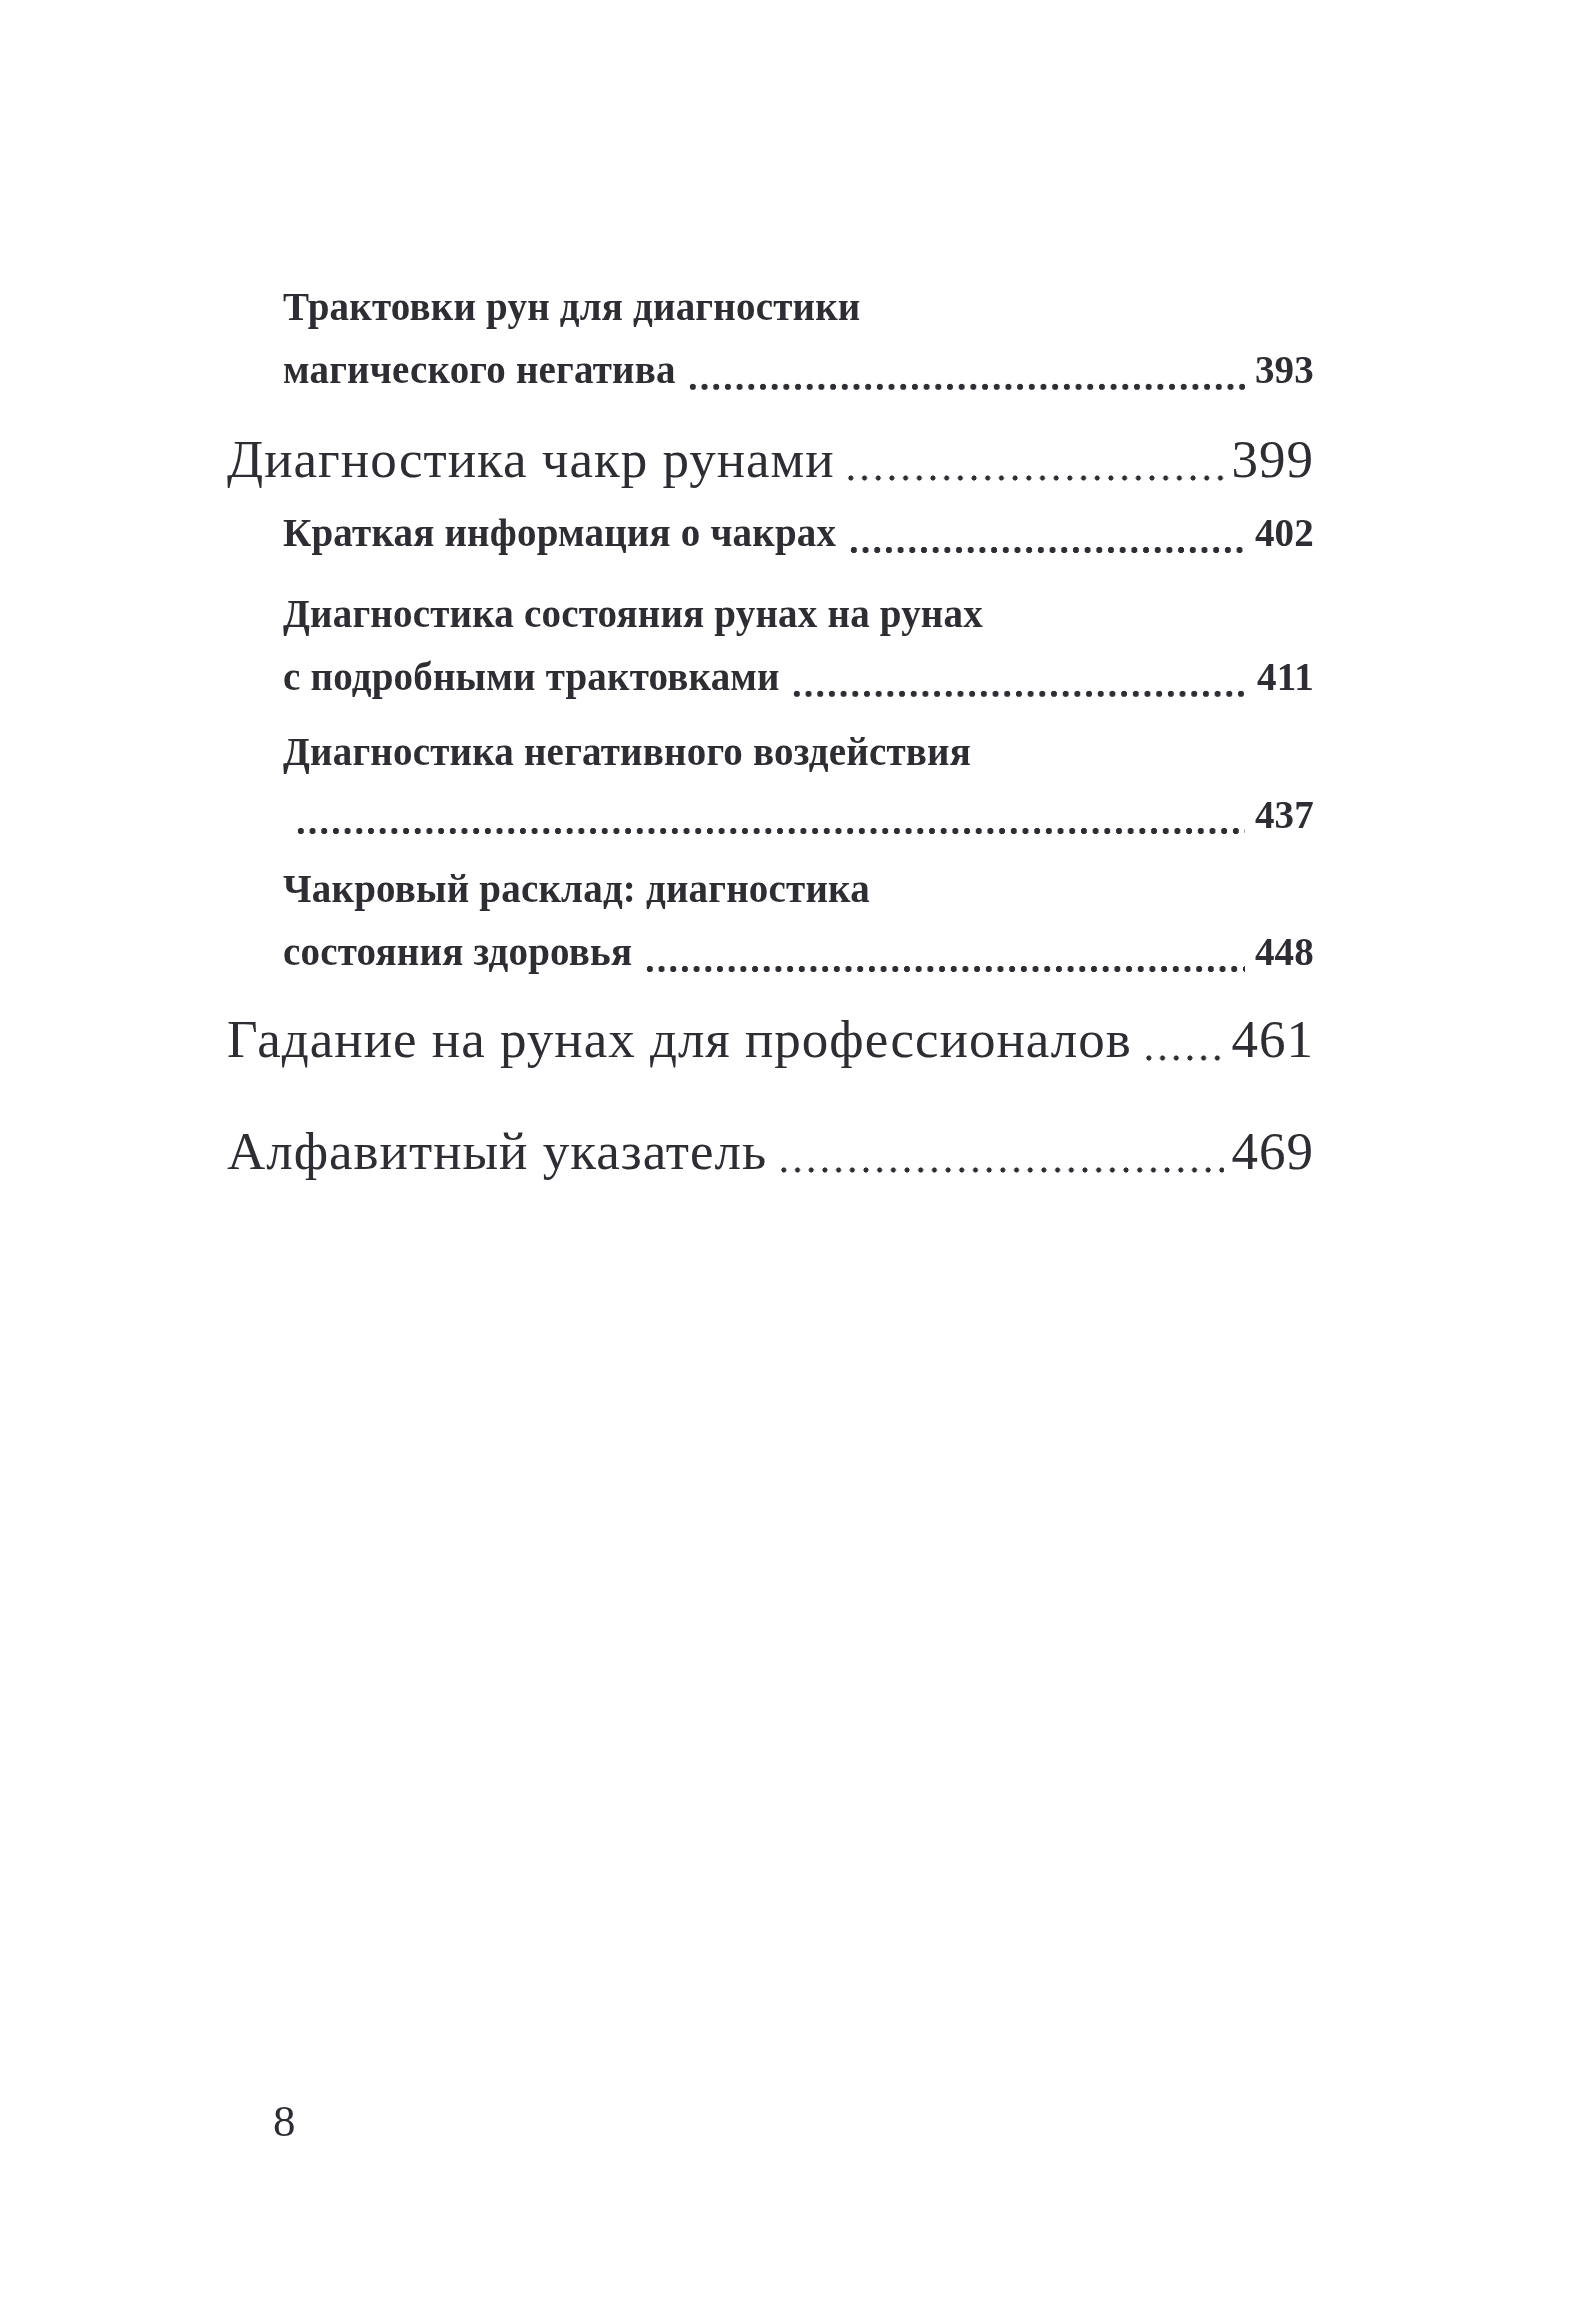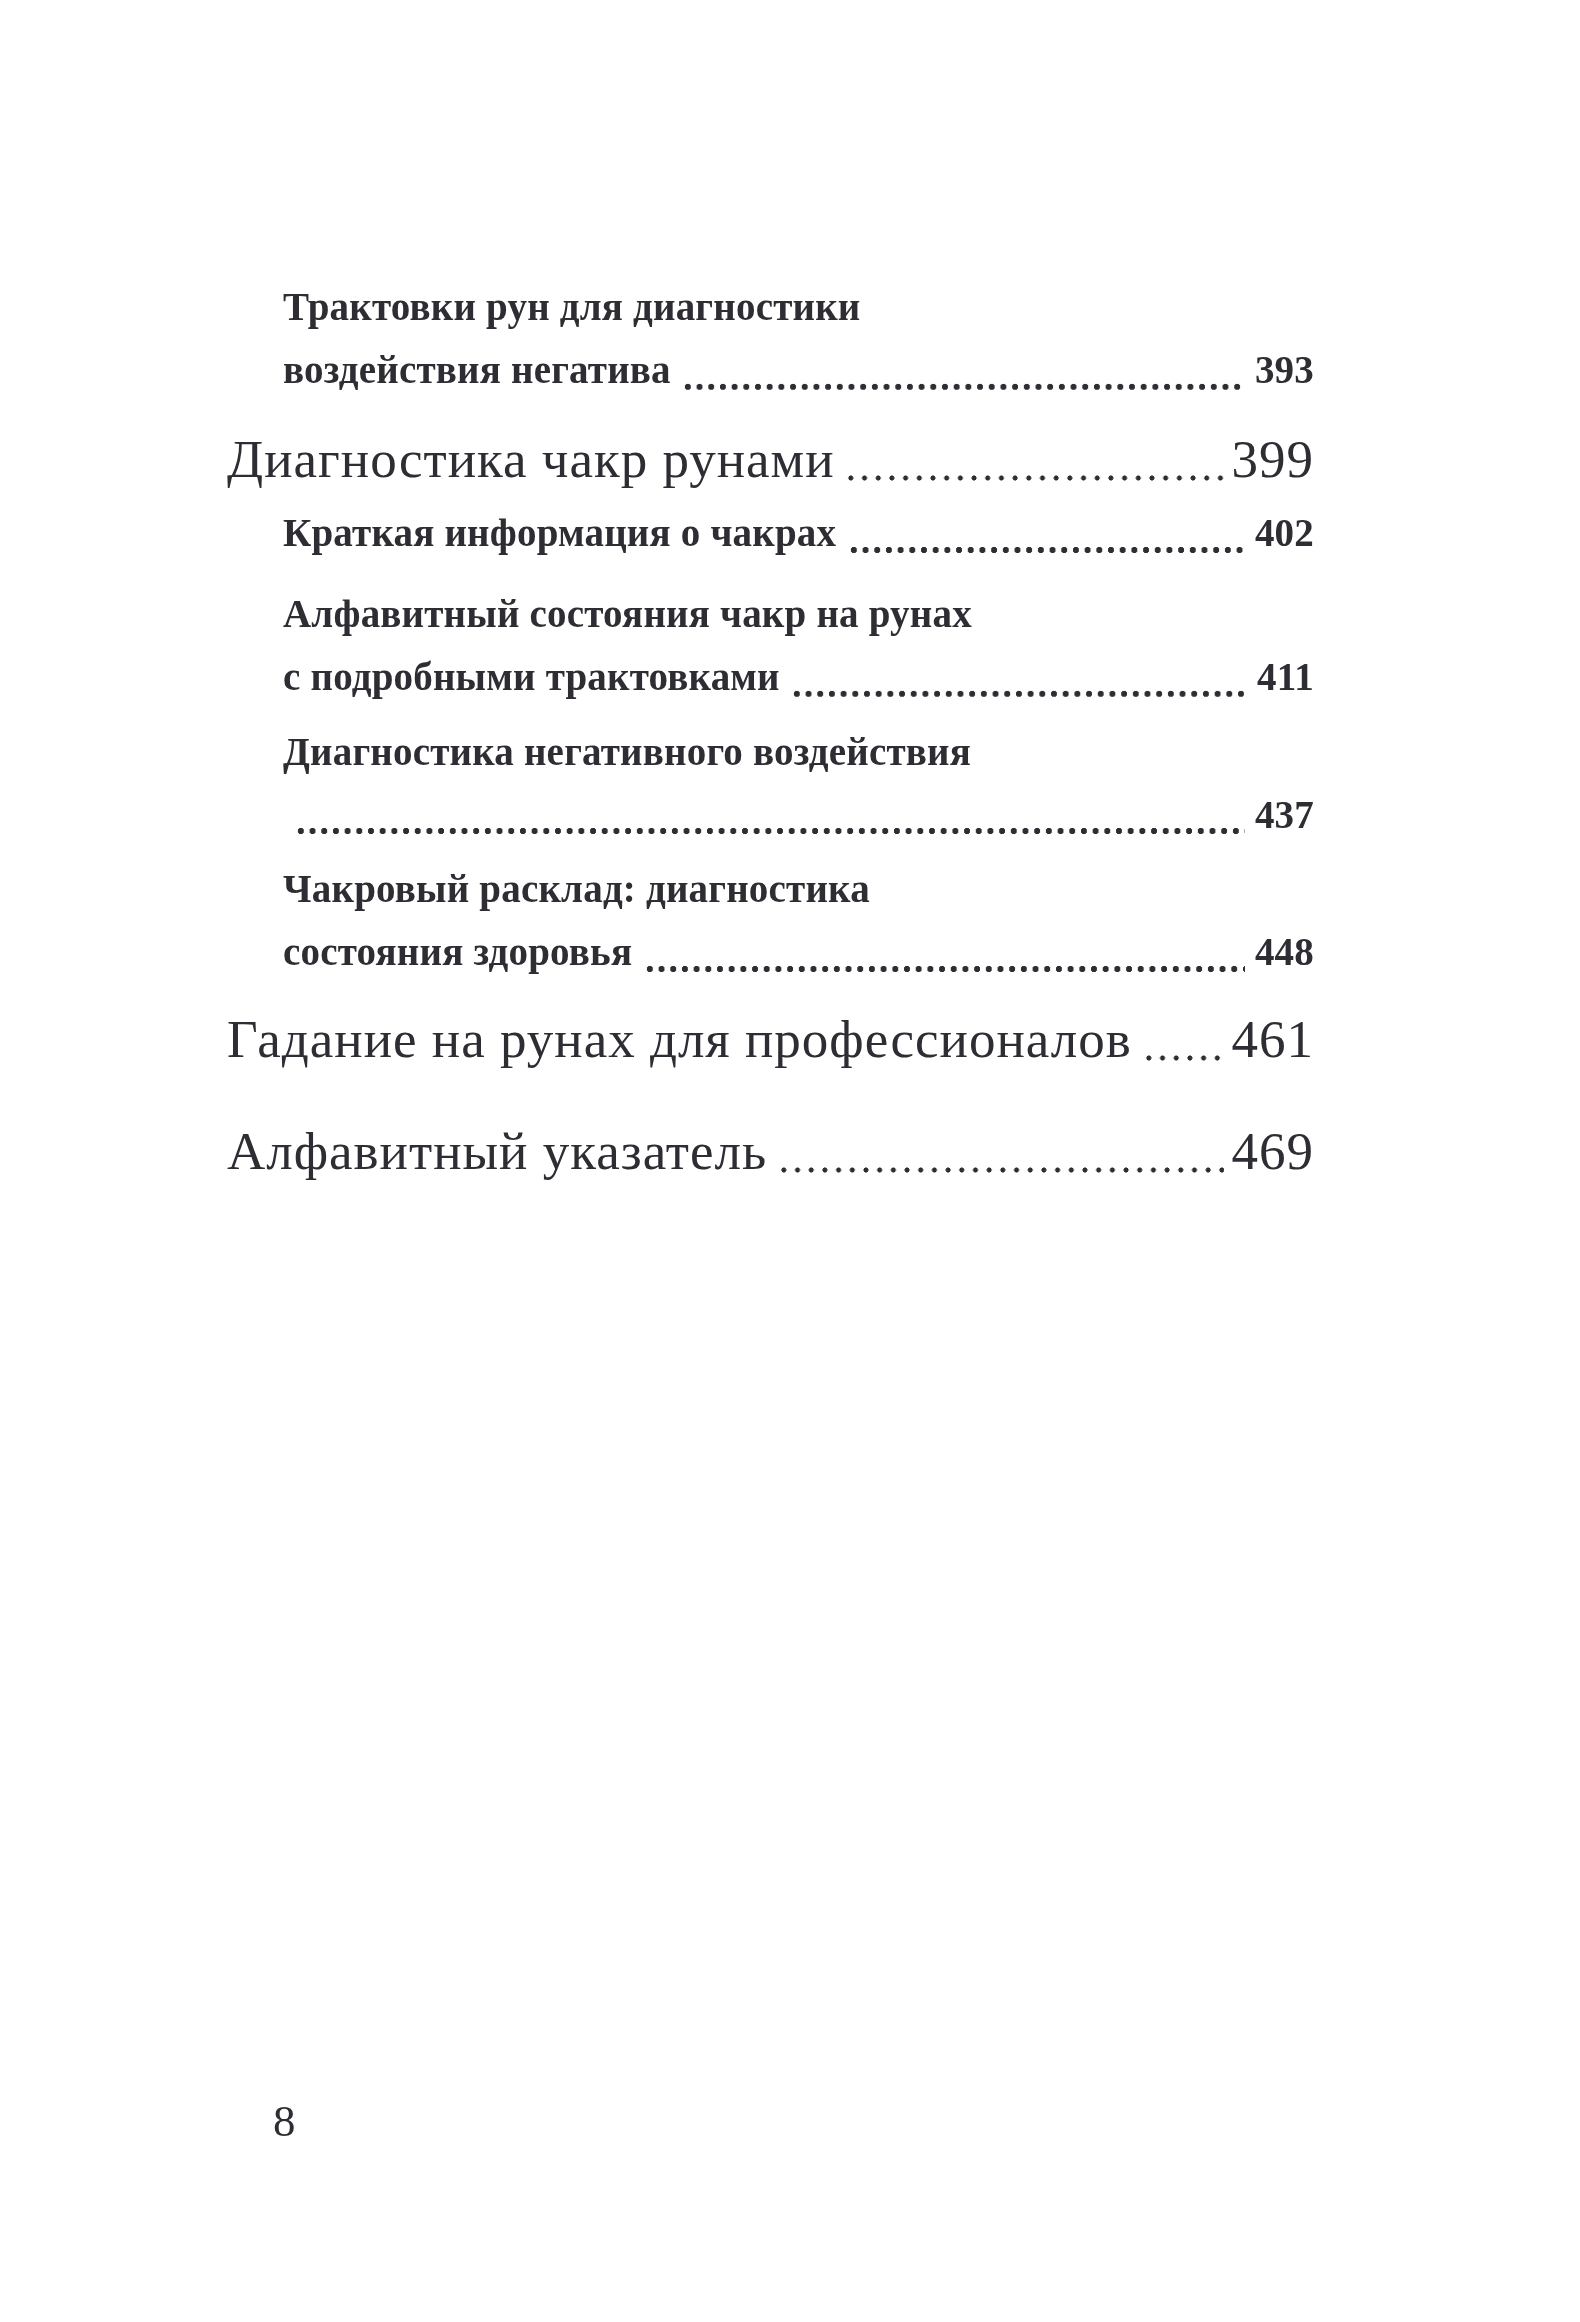--- a/index.html
+++ b/index.html
@@ -91,21 +91,21 @@
 <body>
 
 <div class="book-page">
   <div class="toc">
 
     <div class="entry sub">
       <div class="line">
         <span class="txt">Трактовки рун для диагностики</span>
       </div>
       <div class="line">
-        <span class="txt">воздействия негатива</span>
+        <span class="txt">магического негатива</span>
         <span class="leader"></span>
         <span class="pg">393</span>
       </div>
     </div>
 
     <div class="entry chapter">
       <div class="line">
         <span class="txt">Диагностика чакр рунами</span>
         <span class="leader"></span>
         <span class="pg">399</span>
@@ -115,21 +115,21 @@
     <div class="entry sub">
       <div class="line">
         <span class="txt">Краткая информация о чакрах</span>
         <span class="leader"></span>
         <span class="pg">402</span>
       </div>
     </div>
 
     <div class="entry sub">
       <div class="line">
-        <span class="txt">Алфавитный состояния чакр на рунах</span>
+        <span class="txt">Диагностика состояния рунах на рунах</span>
       </div>
       <div class="line">
         <span class="txt">с подробными трактовками</span>
         <span class="leader"></span>
         <span class="pg">411</span>
       </div>
     </div>
 
     <div class="entry sub">
       <div class="line">

